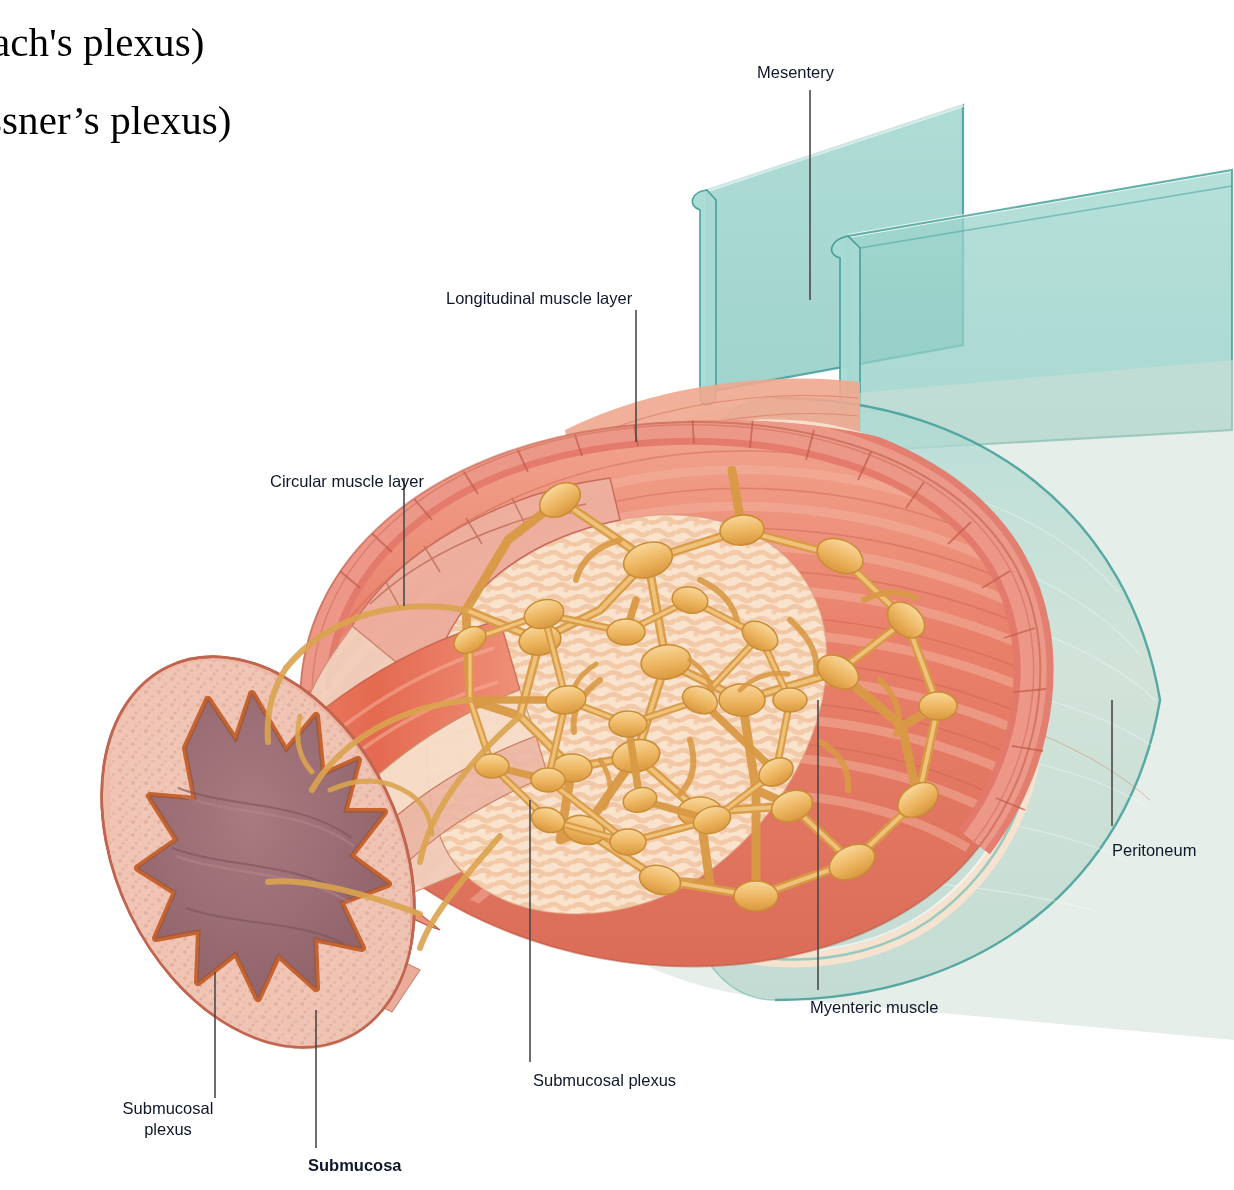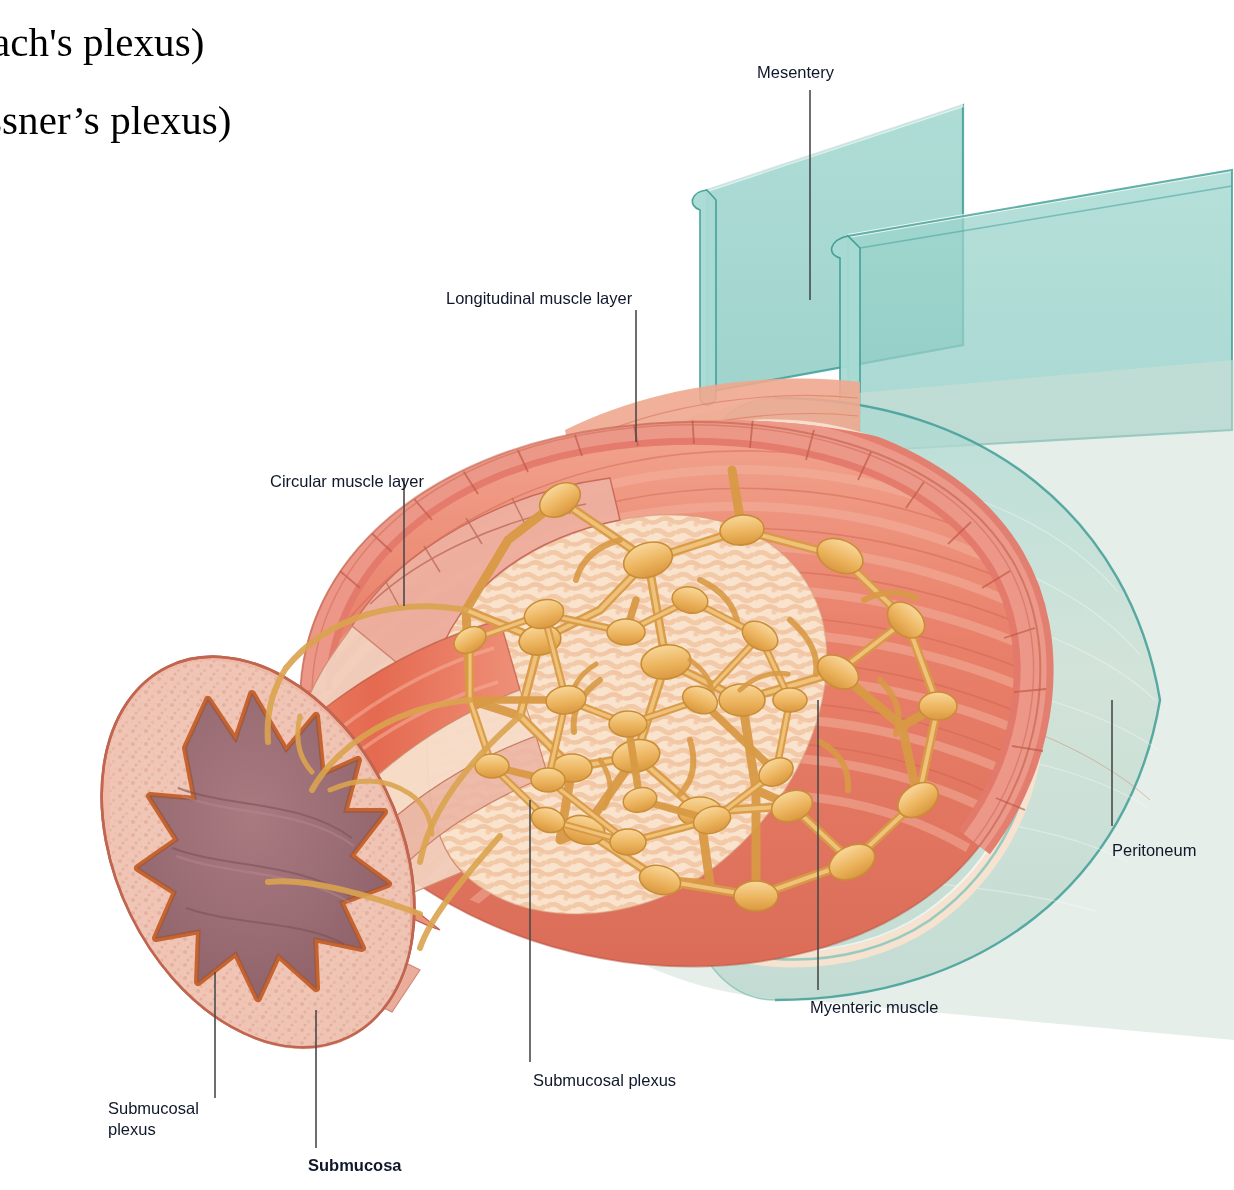--- a/index.html
+++ b/index.html
@@ -3,21 +3,21 @@
 <meta charset="utf-8">
 <style>
   html,body{margin:0;padding:0;background:#ffffff;}
   body{width:1234px;height:1190px;position:relative;overflow:hidden;
        font-family:"Liberation Sans",sans-serif;}
   #stage{position:absolute;inset:0;width:1116px;height:1190px;}
   .ttl{position:absolute;font-family:"Liberation Serif",serif;
        font-size:41px;color:#000;white-space:nowrap;letter-spacing:.1px;}
   .lbl{position:absolute;font-family:"Liberation Sans",sans-serif;
        font-size:16.5px;color:#0f172a;white-space:nowrap;line-height:21px;}
-  .lbl.ctr{}
+  .lbl.ctr{text-align:center;}
   svg{position:absolute;left:0;top:0;}
   .ldr{stroke:#4a4a4a;stroke-width:1.6;fill:none;}
 </style>
 </head>
 <body>
 
 <div id="stage">
 
   <svg width="1234" height="1190" viewBox="0 0 1234 1190">
     <defs>

